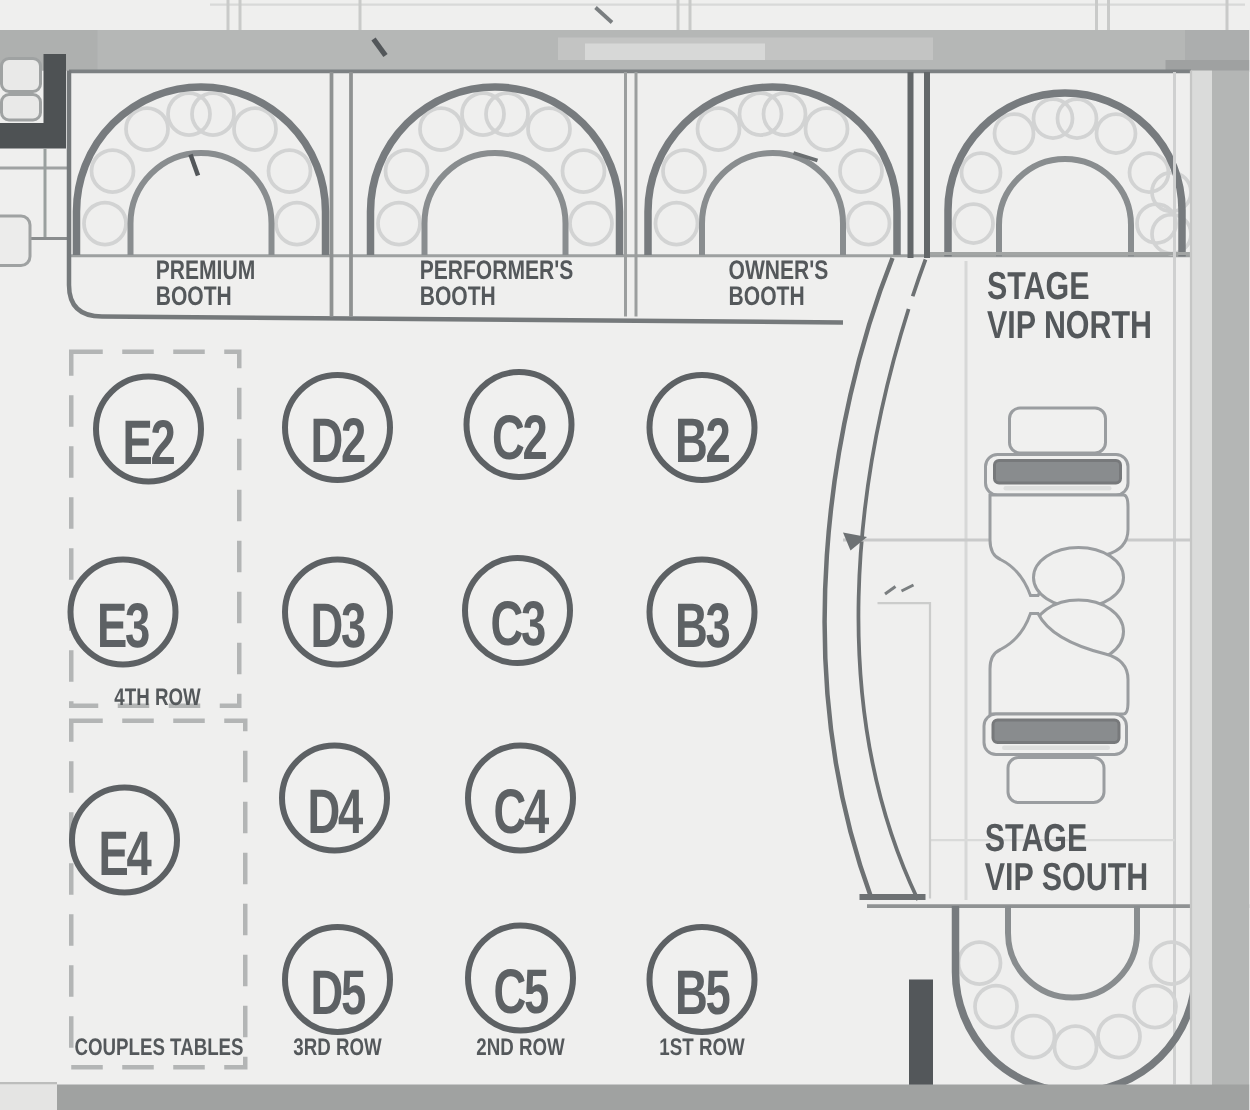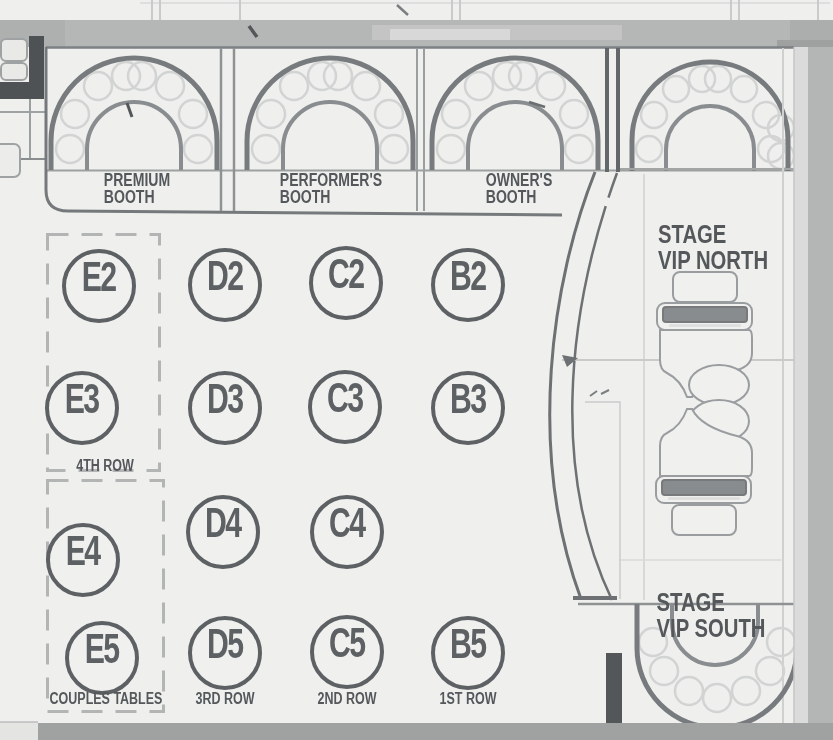--- a/index.html
+++ b/index.html
@@ -1,27 +1,27 @@
 <!DOCTYPE html>
 <html><head>
 <meta charset="utf-8">
 <style>
   html,body{margin:0;padding:0;background:#efefee;}
   .plan{position:relative;width:833px;height:740px;background:#efefee;overflow:hidden;
         font-family:"Liberation Sans",sans-serif;}
   .plan svg{position:absolute;left:0;top:0;}
   .tbl{position:absolute;width:66px;height:66px;border:4px solid #5d6164;border-radius:50%;
-       background:#f0f0ef;display:flex;align-items:flex-start;justify-content:center;
+       background:#f0f0ef;display:flex;align-items:flex-end;justify-content:center;
        color:#5d6164;font-weight:bold;font-size:42px;z-index:3;}
   .tbl span{display:inline-block;transform:scaleX(0.72);letter-spacing:-2px;}
   .lbl{position:absolute;transform:translateX(-50%);text-align:left;color:#54585b;
        font-weight:bold;white-space:nowrap;z-index:4;}
   .lbl .ln{display:block;transform:scaleX(0.78);letter-spacing:0;}
   .booth-lbl{font-size:18px;line-height:17px;}
-  .vip-lbl{font-size:26px;line-height:26px;margin-top:44px;}
+  .vip-lbl{font-size:26px;line-height:26px;}
   .row-lbl{font-size:16px;line-height:16px;}
 </style>
 </head>
 <body>
 
 <div class="plan">
 
 <svg width="833" height="740" viewBox="0 0 833 740">
 
   <g stroke="#c9cac9" stroke-width="2">
@@ -228,23 +228,20 @@
   <div class="tbl" style="left:46px;top:523px">
       <span>E4</span>
     </div>
   <div class="tbl" style="left:186px;top:495px">
       <span>D4</span>
     </div>
   <div class="tbl" style="left:310px;top:495px">
       <span>C4</span>
     </div>
 
-  <div class="tbl" style="left:65px;top:621px">
-      <span>E5</span>
-    </div>
   <div class="tbl" style="left:188px;top:616px">
       <span>D5</span>
     </div>
   <div class="tbl" style="left:310px;top:615px">
       <span>C5</span>
     </div>
   <div class="tbl" style="left:431px;top:616px">
       <span>B5</span>
     </div>
 

